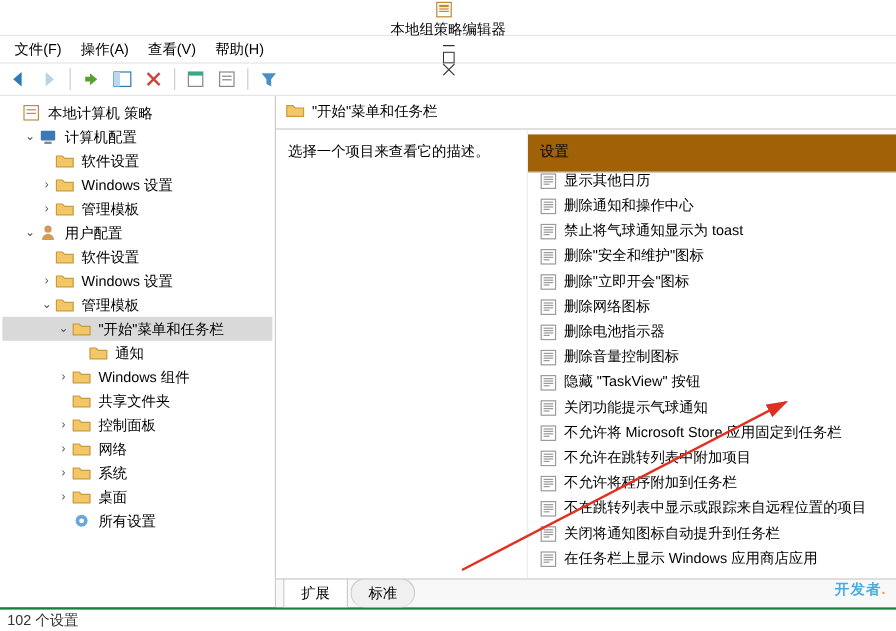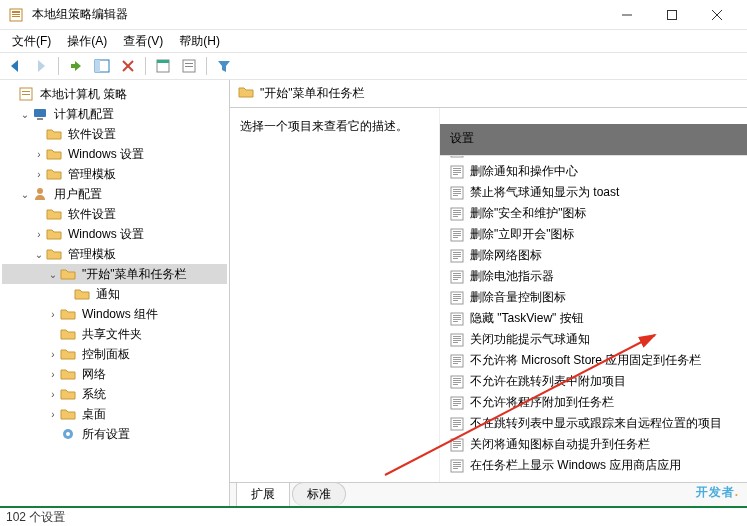--- a/index.html
+++ b/index.html
@@ -1,18 +1,18 @@
 <!DOCTYPE html>
 <html><head>
 <meta charset="utf-8">
 <style>
 * { box-sizing: border-box; margin: 0; padding: 0; font-family: "Microsoft YaHei", sans-serif; font-size: 12px; }
 body { background: #fff; width: 747px; height: 526px; overflow: hidden; position: relative; }
 
-.titlebar { height: 30px; display: flex; align-items: center; padding: 0 8px; border-bottom: 1px solid #e5e5e5; }
+.titlebar { height: 30px; display: flex; align-items: center; padding: 0 8px; border-bottom: 1px solid #e5e5e5; flex-direction: column; }
 .titlebar .app-icon { width: 16px; height: 16px; margin-right: 8px; }
 .titlebar .title { flex: 1; }
 .titlebar .winbtn { width: 45px; height: 30px; display: flex; align-items: center; justify-content: center; }
 .titlebar .winbtn svg { pointer-events: none; }
 
 .menubar { height: 22px; display: flex; align-items: center; padding: 0 4px; }
 .menubar .menu-item { padding: 2px 8px; }
 
 .toolbar { height: 28px; display: flex; align-items: center; padding: 0 4px; border-top: 1px solid #e5e5e5; border-bottom: 1px solid #e5e5e5; gap: 4px; }
 .toolbar .tbtn { width: 22px; height: 22px; display: flex; align-items: center; justify-content: center; border: 1px solid transparent; }
@@ -30,21 +30,21 @@
 .indent-1 { padding-left: 16px; }
 .indent-2 { padding-left: 30px; }
 .indent-3 { padding-left: 44px; }
 .indent-4 { padding-left: 58px; }
 
 .detail-pane { flex: 1; display: flex; flex-direction: column; position: relative; }
 .detail-header { display: flex; align-items: center; padding: 4px 8px; border-bottom: 1px solid #ccc; gap: 6px; background:#fff; }
 .detail-body { flex: 1; display: flex; overflow: hidden; }
 .desc-col { width: 210px; padding: 10px; border-right: 1px solid #eee; }
 .list-col { flex: 1; overflow: auto; }
-.list-header { padding: 6px 10px 8px 10px; border-bottom: 1px solid #e0e0e0; position: sticky; top:16px; background:#737373; }
+.list-header { padding: 6px 10px 8px 10px; border-bottom: 1px solid #e0e0e0; position: sticky; top:4px; background:#a16207; }
 .list-item { display: flex; align-items: center; height: 21px; padding: 0 10px; gap: 6px; white-space: nowrap; }
 .list-item .doc-icon { width: 14px; height: 14px; flex: none; }
 
 .tabs { height: 24px; display: flex; align-items: flex-end; padding-left: 6px; border-top: 1px solid #ccc; background:#f8f8f8; }
 .tab { padding: 3px 14px; border: 1px solid #ccc; border-bottom: none; background: #fff; margin-right: 2px; font-size: 12px; }
 .tab.inactive { background: #f0f0f0; border-radius: 12px; }
 
 .statusbar { height: 20px; border-top: 2px solid #15803d; display: flex; align-items: center; padding: 0 6px; color: #333; }
 
 .arrow { position: absolute; pointer-events: none; }

